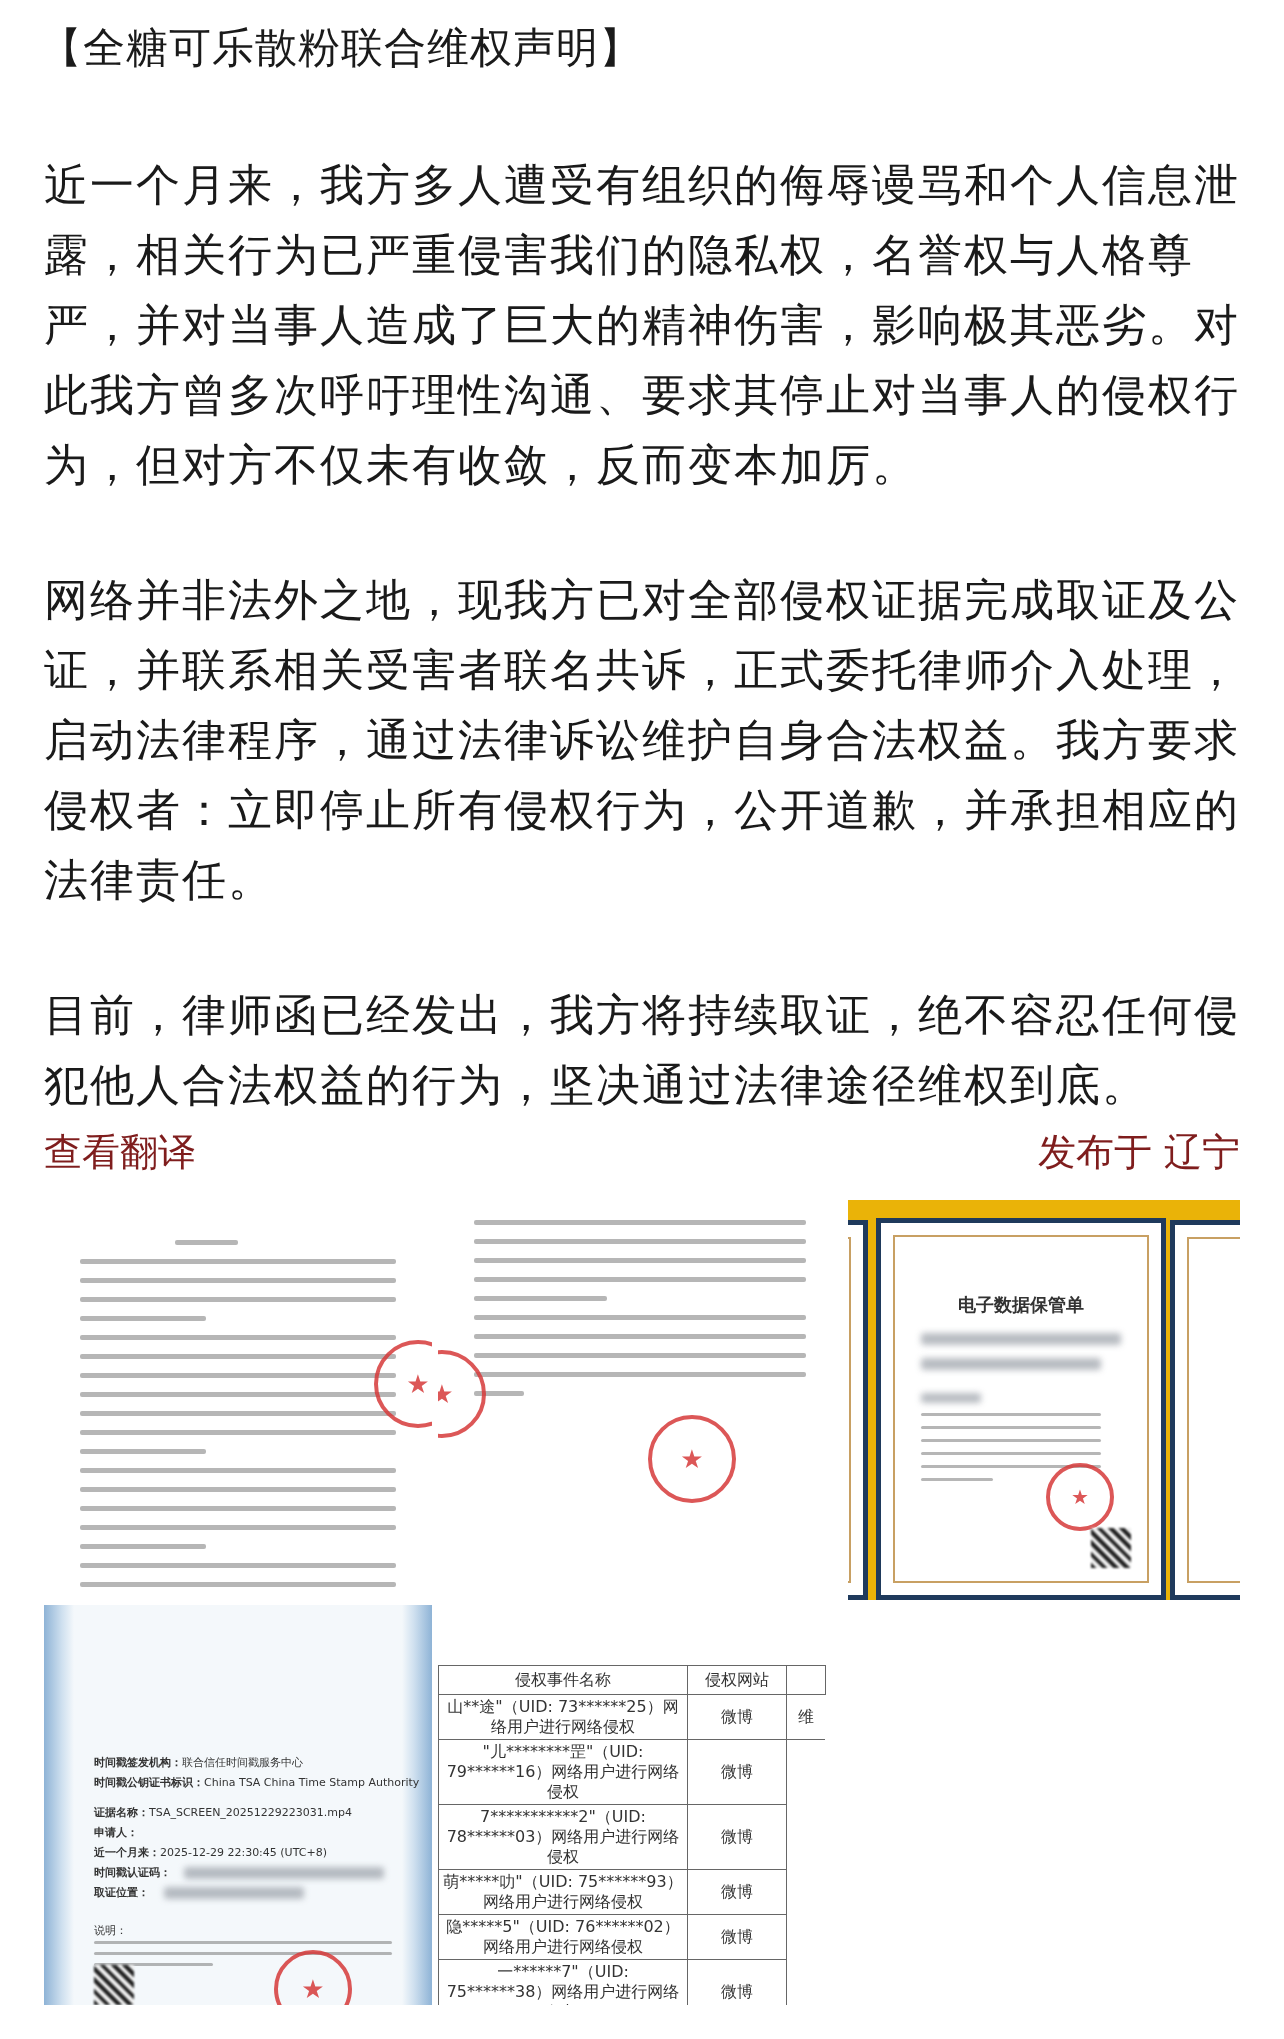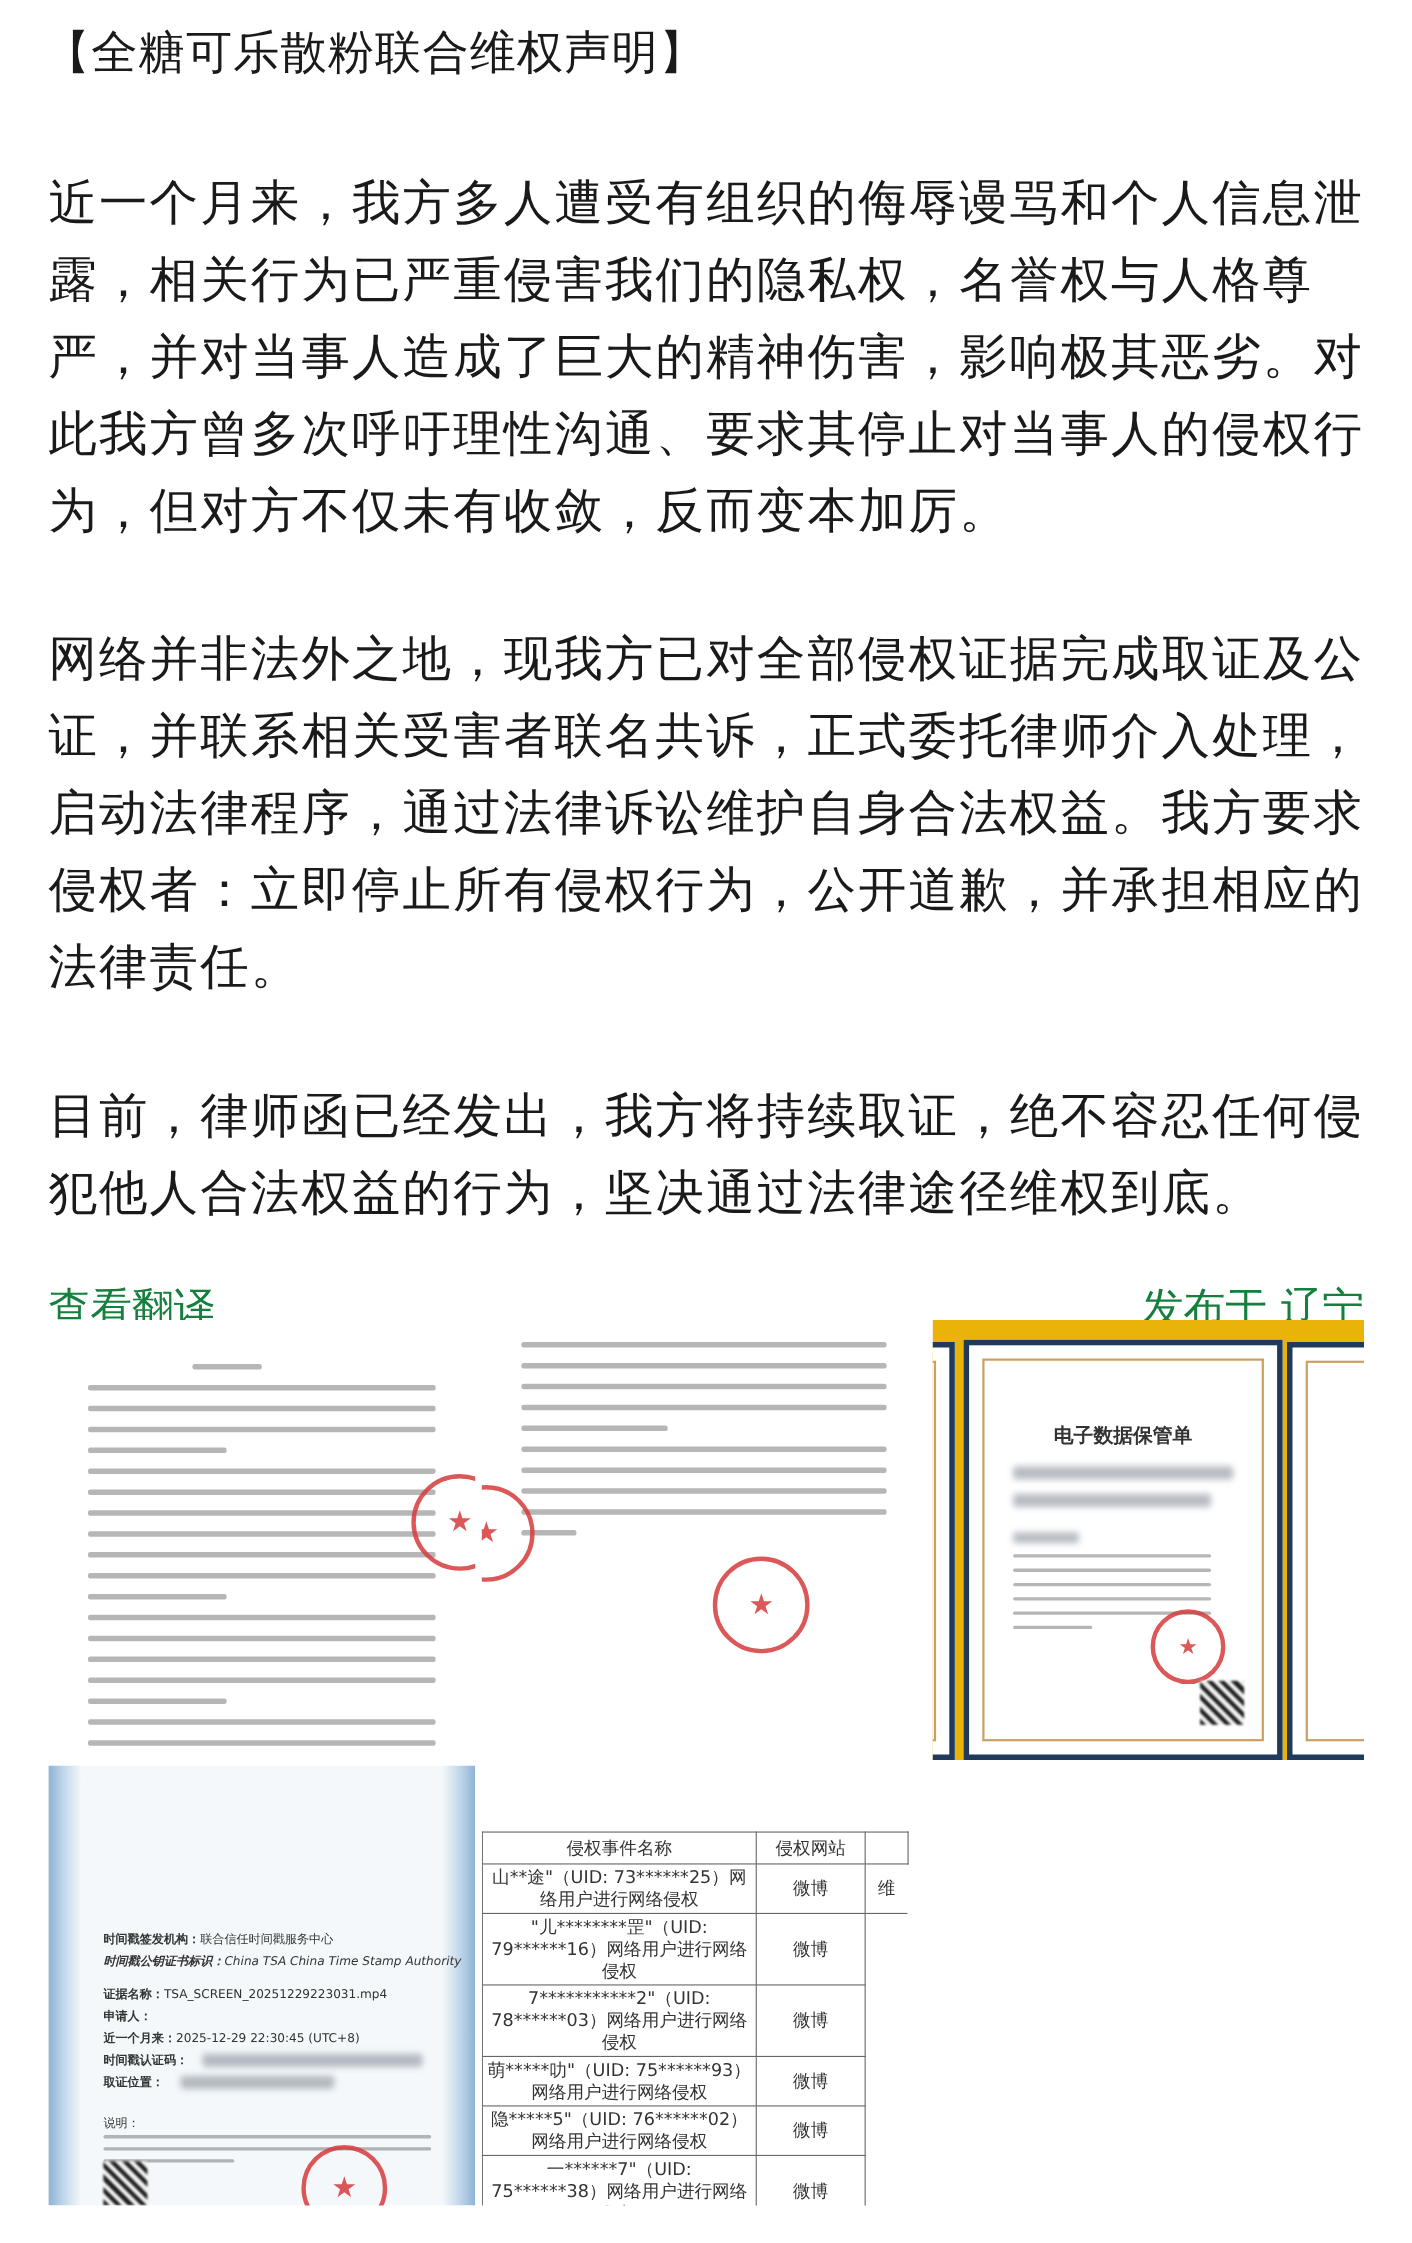--- a/index.html
+++ b/index.html
@@ -2,21 +2,21 @@
 <html><head>
 <meta charset="utf-8">
 <style>
   html,body{margin:0;padding:0;background:#ffffff;}
   body{width:1284px;height:2039px;position:relative;overflow:hidden;font-family:"DejaVu Sans","Liberation Sans",sans-serif;color:#1a1a1a;}
   .title{position:absolute;left:40px;top:18px;font-size:42px;line-height:60px;letter-spacing:1px;}
   .para{position:absolute;left:44px;width:1200px;font-size:44px;line-height:70px;letter-spacing:2px;}
   .p1{top:150px;}
   .p2{top:565px;}
   .p3{top:980px;}
-  .footer{position:absolute;left:44px;right:44px;top:1118px;height:60px;display:flex;justify-content:space-between;align-items:flex-start;font-size:38px;color:#15803d;margin-top:46px;}
+  .footer{position:absolute;left:44px;right:44px;top:1118px;height:60px;display:flex;justify-content:space-between;align-items:flex-end;font-size:38px;color:#7f1d1d;}
   .footer .left{cursor:pointer;}
   .grid{position:absolute;left:0;top:1180px;width:1284px;height:850px;}
   .thumb{position:absolute;overflow:hidden;background:#fff;}
   .t1{left:44px;top:20px;width:388px;height:400px;}
   .t2{left:438px;top:20px;width:404px;height:400px;}
   .t3{left:848px;top:20px;width:392px;height:400px;background:#eab308;}
   .t4{left:44px;top:425px;width:388px;height:400px;}
   .t5{left:438px;top:425px;width:404px;height:400px;}
   .doclines{position:absolute;left:36px;right:36px;}
   .docline{height:5px;background:#7a7a7a;opacity:.55;margin:0 0 14px 0;border-radius:2px;}
@@ -118,21 +118,21 @@
       <div class="qr" style="left:210px;top:305px;"></div>
     </div>
     <div class="cert-frame" style="left:322px;top:20px;width:80px;height:370px;">
         <div class="cert-inner"></div>
       </div>
   </div>
 
   <div class="thumb t4">
     <div class="tsa"></div>
     <div class="tsa-row" style="top:150px;"><b>时间戳签发机构：</b><span>联合信任时间戳服务中心</span></div>
-    <div class="tsa-row" style="top:170px;font-style:italic;"><b>时间戳公钥证书标识：</b><span>China TSA China Time Stamp Authority</span></div>
+    <div class="tsa-row" style="top:170px;"><b>时间戳公钥证书标识：</b><span>China TSA China Time Stamp Authority</span></div>
     <div class="tsa-row" style="top:200px;"><b>证据名称：</b><span>TSA_SCREEN_20251229223031.mp4</span></div>
     <div class="tsa-row" style="top:220px;"><b>申请人：</b><span></span></div>
     <div class="tsa-row" style="top:240px;"><b>近一个月来：</b><span>2025-12-29 22:30:45 (UTC+8)</span></div>
     <div class="tsa-row" style="top:260px;"><b>时间戳认证码：</b><span></span></div>
     <div class="tsa-row" style="top:280px;"><b>取证位置：</b><span></span></div>
     <div class="blur" style="left:140px;top:262px;width:200px;height:12px;"></div>
     <div class="blur" style="left:120px;top:282px;width:140px;height:12px;"></div>
     <div class="tsa-row" style="top:318px;">说明：</div>
     <div class="doclines" style="top:336px;left:50px;right:40px;">
       <div class="docline" style="height:3px;margin-bottom:8px;"></div>

